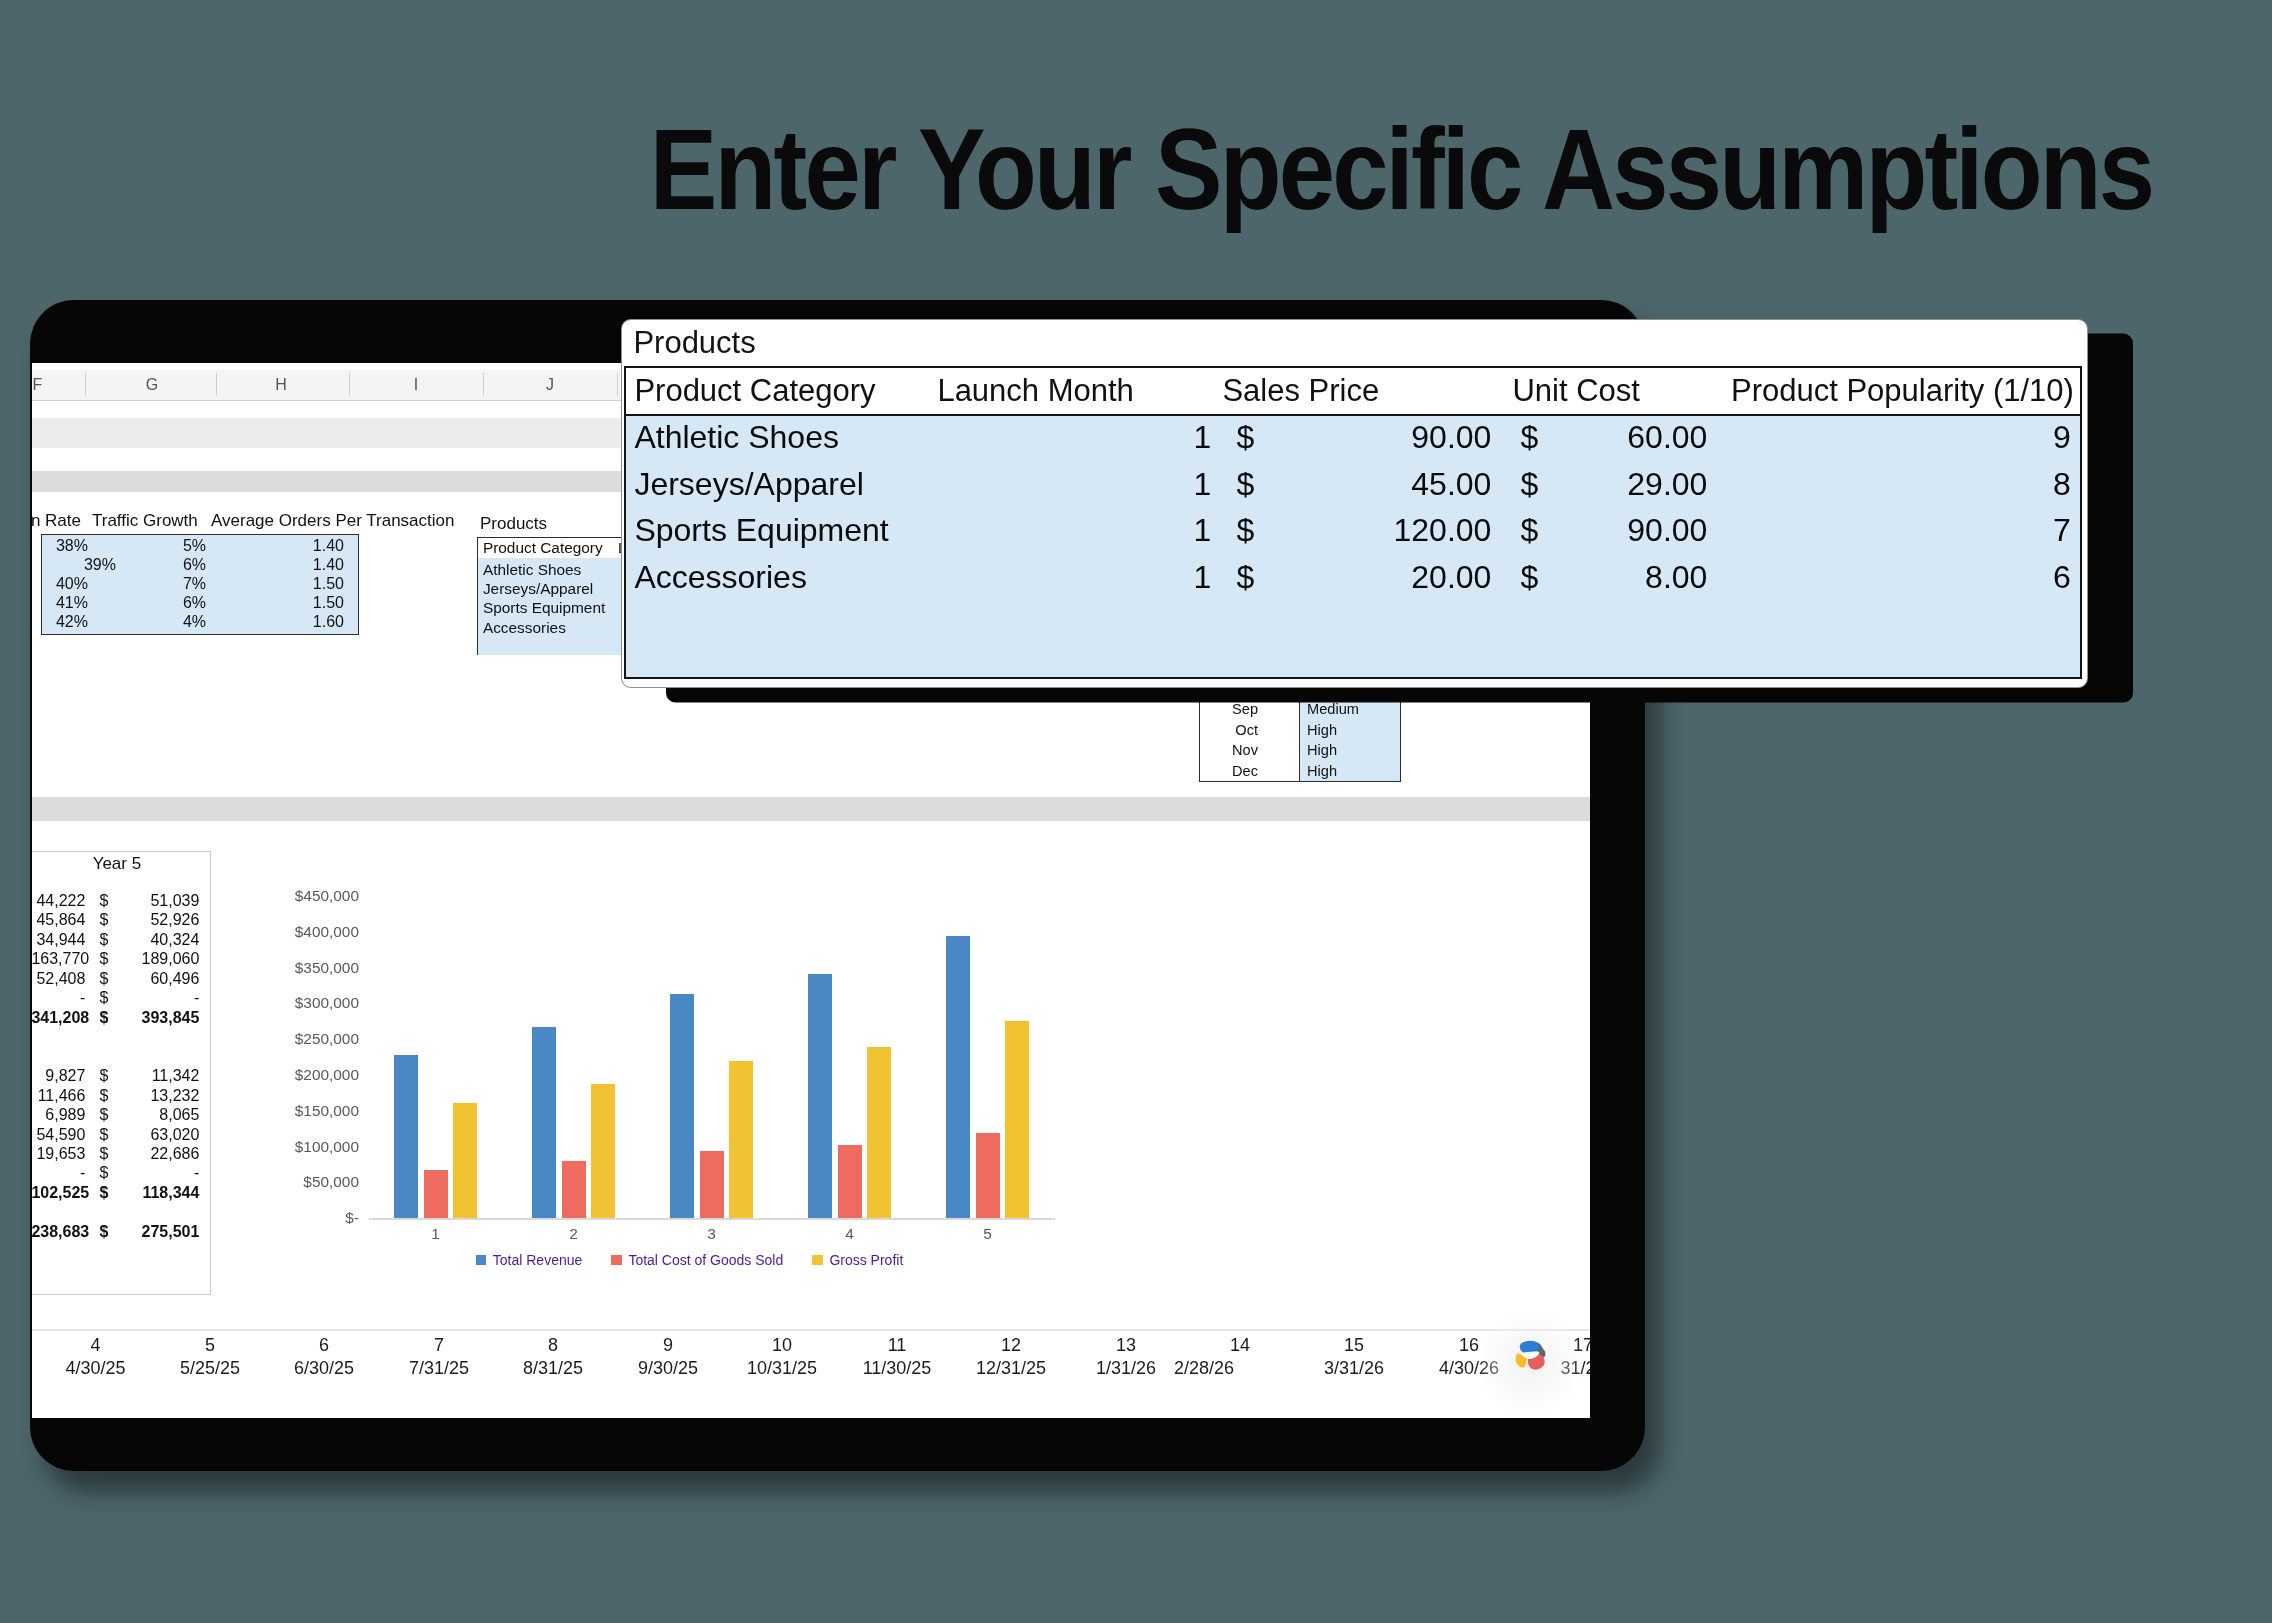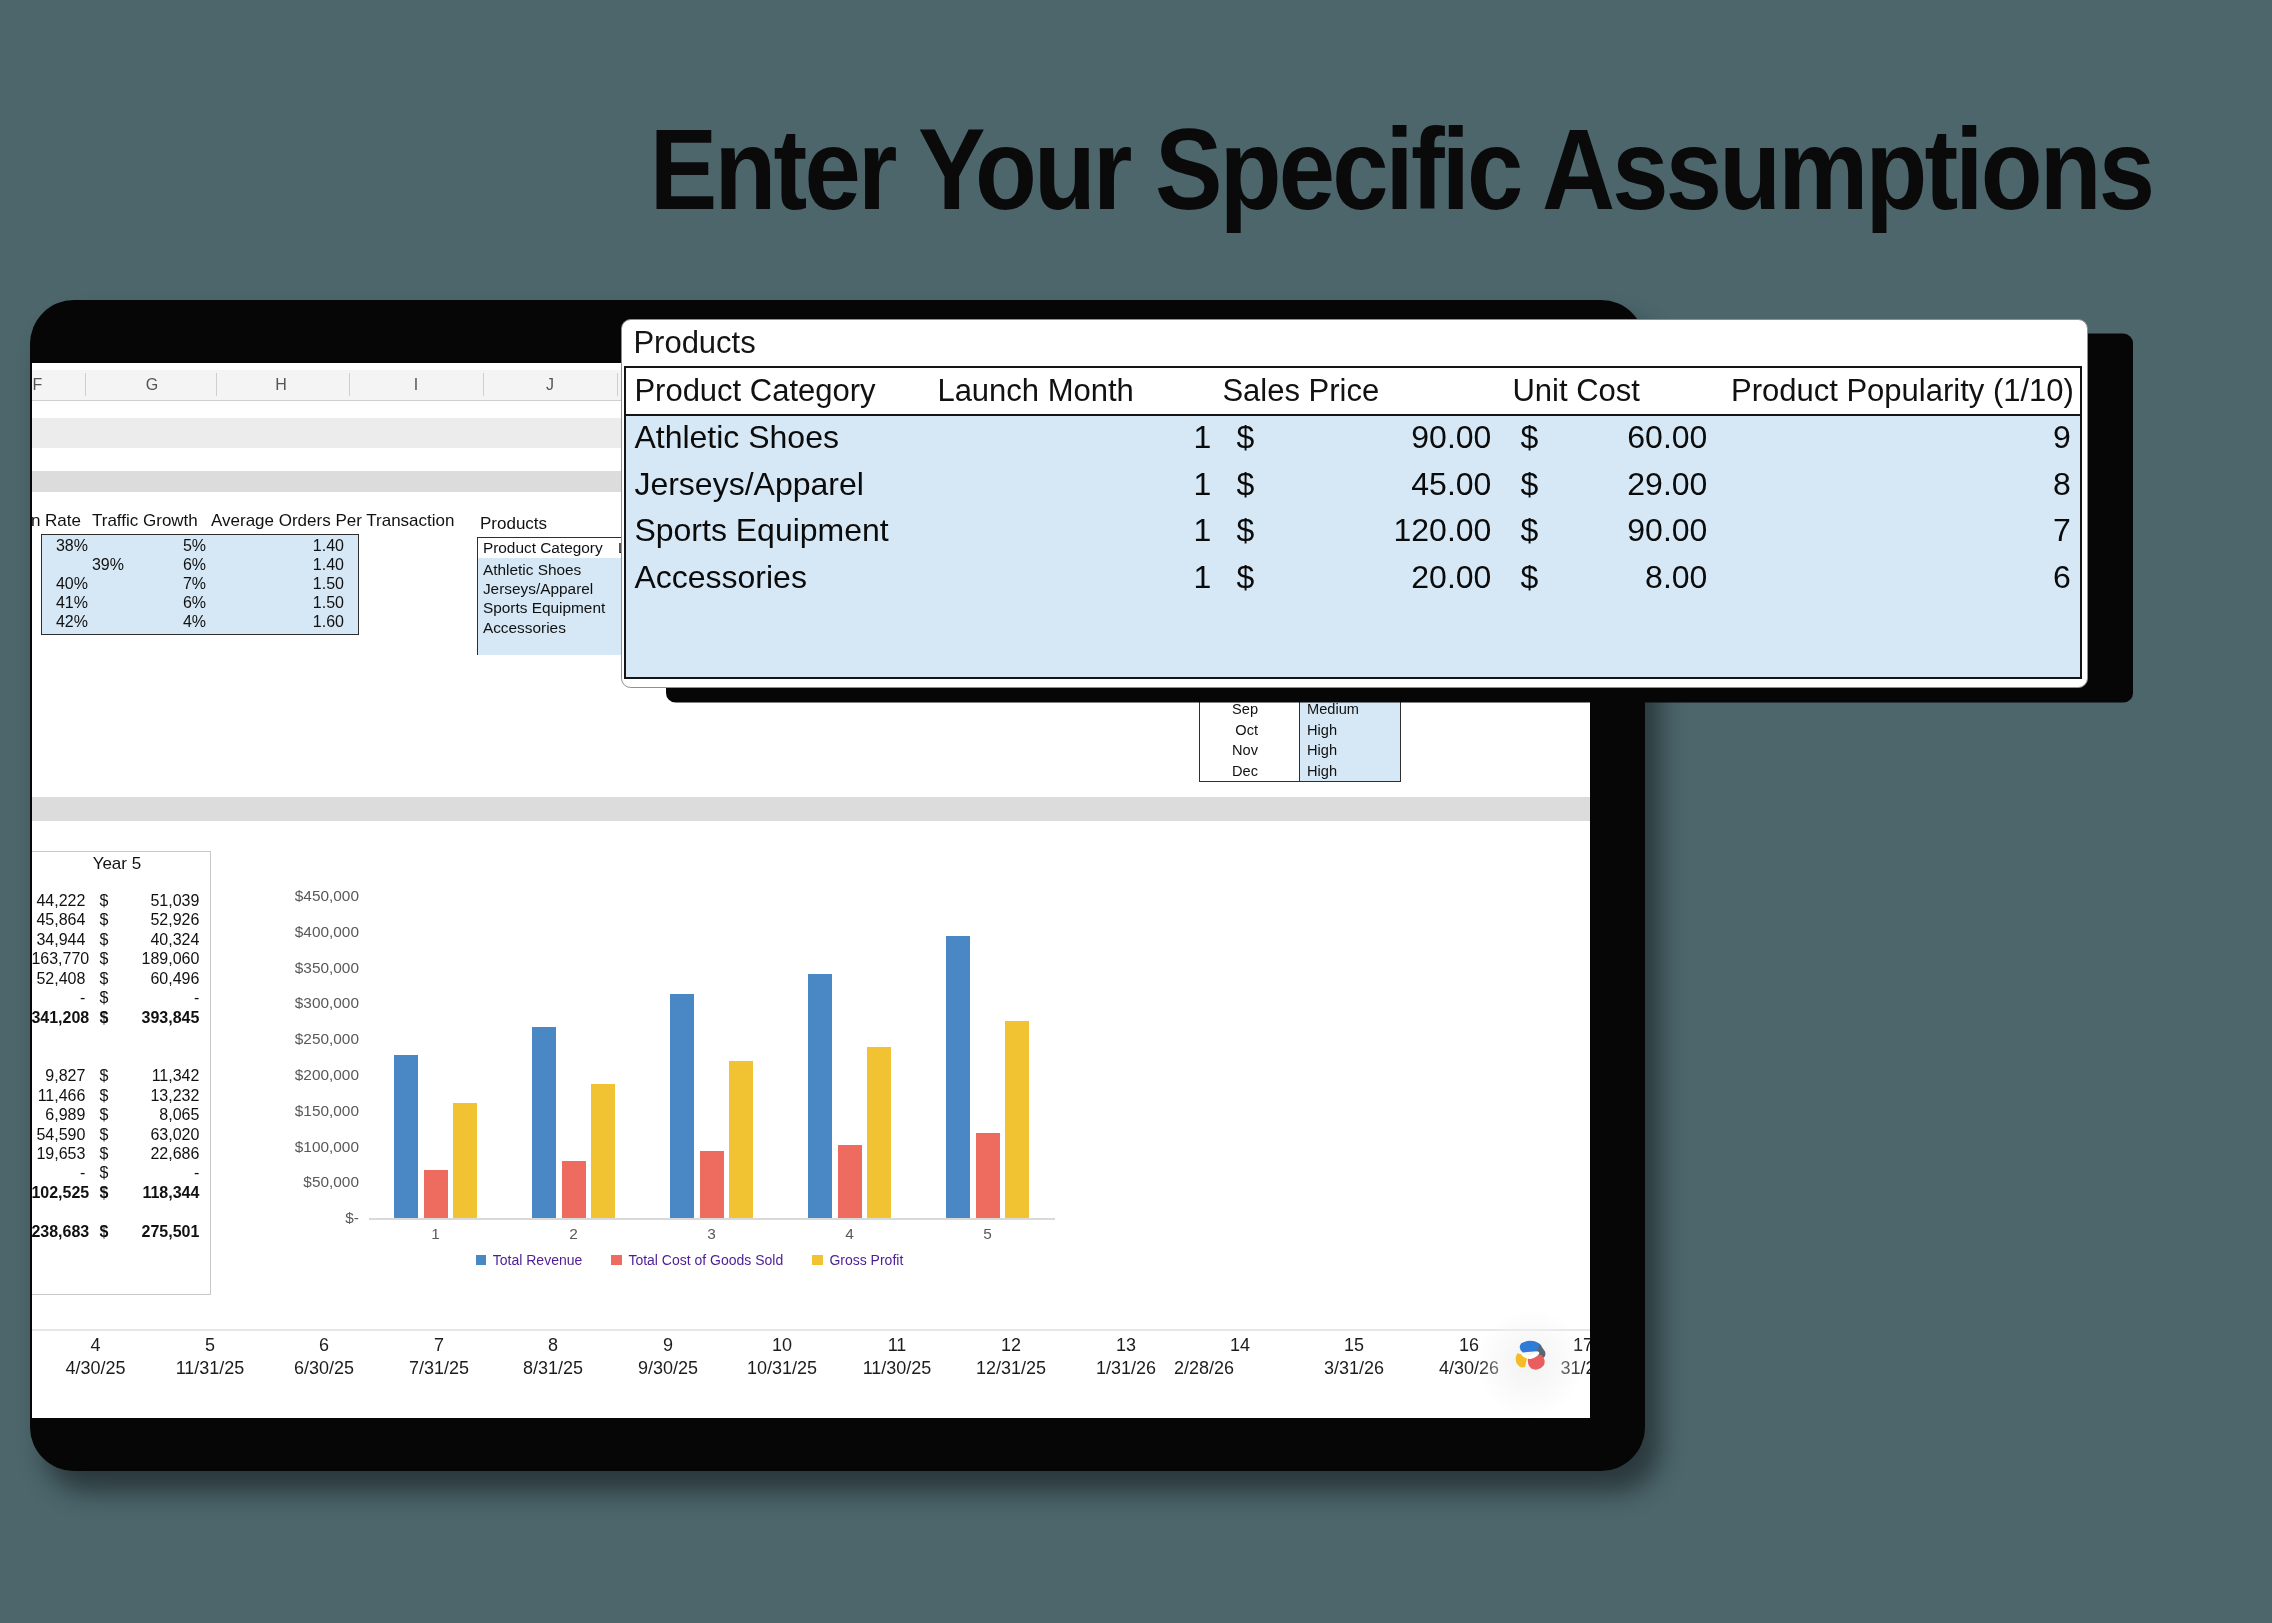--- a/index.html
+++ b/index.html
@@ -124,21 +124,21 @@
         <div class="sheet-h" style="top: 148px; left: 60px;">Traffic Growth</div>
         <div class="sheet-h" style="top: 148px; left: 179px;">Average Orders Per Transaction</div>
       </div>
     <div id="assump-box">
         <div class="arow" style="top: 2.4px;">
           <span style="left: 0px; width: 46px;">38%</span>
           <span style="left: 81px; width: 83px;">5%</span>
           <span style="left: 203px; width: 99px;">1.40</span>
         </div>
         <div class="arow" style="top: 21.4px;">
-          <span style="left: 12px; width: 46px; padding-left: 24px;">39%</span>
+          <span style="left: 4px; width: 46px; padding-left: 24px;">39%</span>
           <span style="left: 81px; width: 83px;">6%</span>
           <span style="left: 203px; width: 99px;">1.40</span>
         </div>
         <div class="arow" style="top: 40px;">
           <span style="left: 0px; width: 46px;">40%</span>
           <span style="left: 81px; width: 83px;">7%</span>
           <span style="left: 203px; width: 99px;">1.50</span>
         </div>
         <div class="arow" style="top: 59px;">
           <span style="left: 0px; width: 46px;">41%</span>
@@ -314,21 +314,21 @@
         <div class="xlab" style="left: 395px;">3</div>
         <div class="xlab" style="left: 533px;">4</div>
         <div class="xlab" style="left: 671px;">5</div>
       </div>
 
     <div id="date-sep"></div>
     <div id="months">
         <div class="mnum" style="left: 10.6px;">4</div>
         <div class="mdate" style="left: 10.6px;">4/30/25</div>
         <div class="mnum" style="left: 125px;">5</div>
-        <div class="mdate" style="left: 125px;">11/31/25</div>
+        <div class="mdate" style="left: 125px;">5/25/25</div>
         <div class="mnum" style="left: 239px;">6</div>
         <div class="mdate" style="left: 239px;">6/30/25</div>
         <div class="mnum" style="left: 354px;">7</div>
         <div class="mdate" style="left: 354px;">7/31/25</div>
         <div class="mnum" style="left: 468px;">8</div>
         <div class="mdate" style="left: 468px;">8/31/25</div>
         <div class="mnum" style="left: 583px;">9</div>
         <div class="mdate" style="left: 583px;">9/30/25</div>
         <div class="mnum" style="left: 697px;">10</div>
         <div class="mdate" style="left: 697px;">10/31/25</div>

